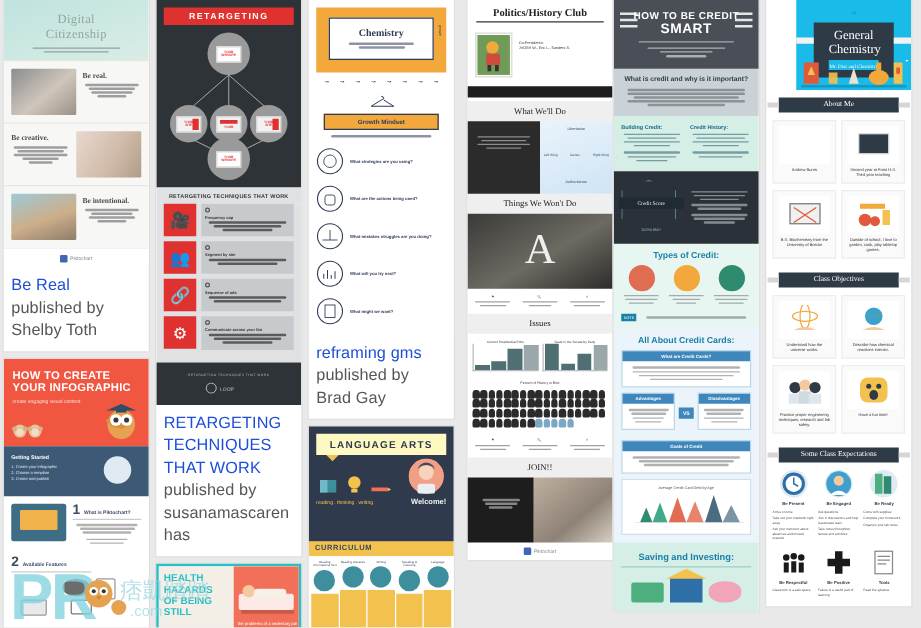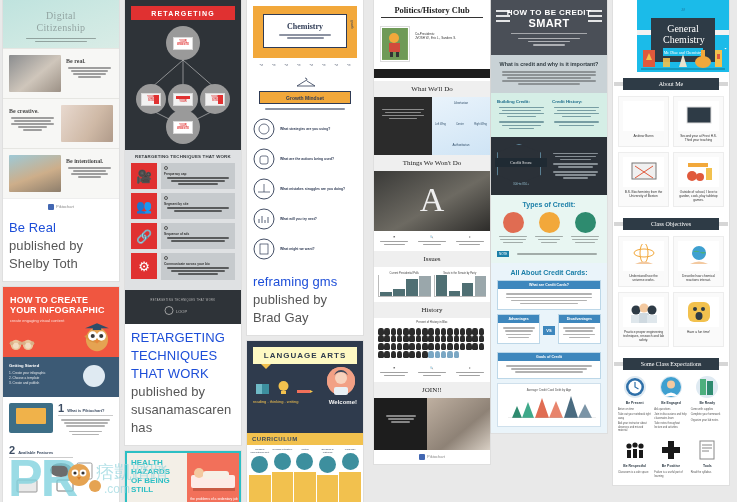--- a/index.html
+++ b/index.html
@@ -676,21 +676,20 @@
           <div class="chart">
             <div style="font-size:2.6px;color:#444;text-align:center">Seats in the Senate by Party</div>
             <div class="bars">
               <i style="height:100%"></i>
                 <i style="height:24%"></i>
                 <i style="height:62%"></i>
                 <i style="height:96%;background:#9aa7ab"></i>
             </div>
           </div>
         </div>
-        <div class="sec">History</div>
         <div style="font-size:2.8px;text-align:center;color:#444;padding-top:2px">Percent of History in Bloc</div>
         <div class="people">
           <b></b>
             <b></b>
             <b></b>
             <b></b>
             <b></b>
             <b></b>
             <b></b>
             <b></b>
@@ -932,20 +931,28 @@
             <div style="font-size:3px;color:#555;text-align:center;">Average Credit Card Debt by Age</div>
             <svg width="96" height="26">
               <polygon points="10,26 15,14 20,26" fill="#2e8b6f"></polygon>
                 <polygon points="20,26 26,10 32,26" fill="#3fa98a"></polygon>
               <polygon points="33,26 40,6 47,26" fill="#e06c52"></polygon>
                 <polygon points="47,26 54,9 61,26" fill="#e8846c"></polygon>
               <polygon points="62,26 69,4 76,26" fill="#4a6b80"></polygon>
                 <polygon points="76,26 83,12 90,26" fill="#7b94a6"></polygon>
               <line x1="6" y1="26" x2="94" y2="26" stroke="#bbb" stroke-width=".5"></line>
             </svg>
+          </div>
+        </div>
+        <div class="savings">
+          <h4>Saving and Investing:</h4>
+          <div class="sv">
+            <div class="money"></div>
+            <div class="house"></div>
+            <div class="pig"></div>
           </div>
         </div>
       </div>
     </div>
   </div>
 
   <div class="col" style="left:613px;">
 
     <div class="pin p7">
       <div class="img">

